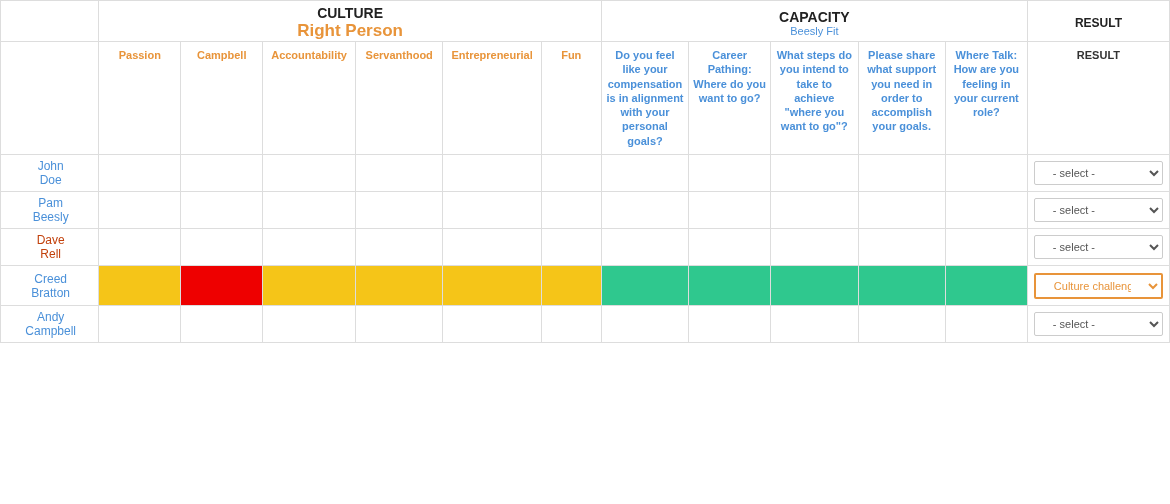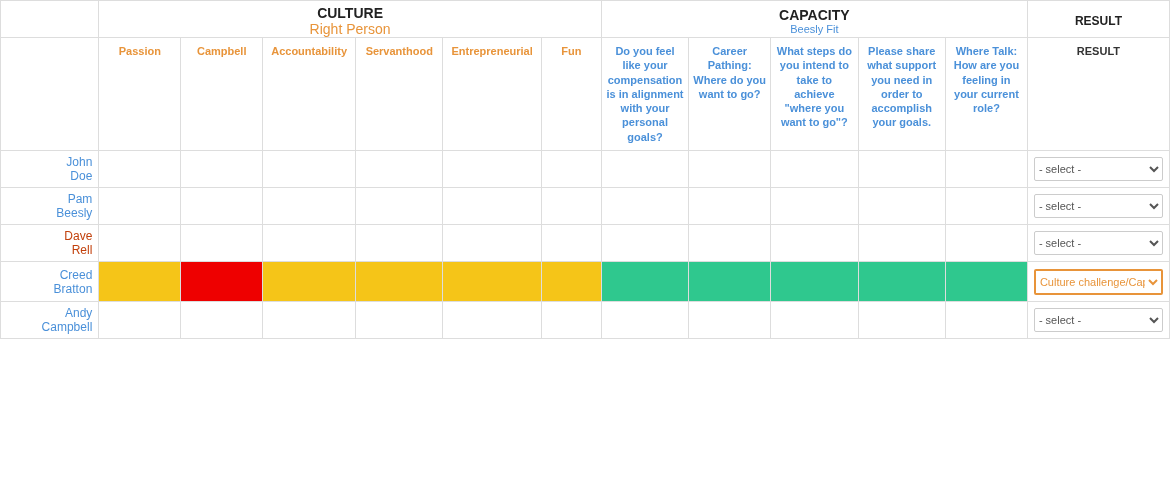--- a/index.html
+++ b/index.html
@@ -34,22 +34,22 @@
     }
     .header-group-capacity {
       background: #fff;
       font-weight: bold;
       font-size: 14px;
       color: #222;
       border-bottom: none;
     }
     .subheader-right-person {
       color: #e8943a;
-      font-size: 14px;
-      font-weight: normal;
+      font-size: 17px;
+      font-weight: bold;
     }
     .subheader-right-fit {
       color: #4a90d9;
       font-size: 11px;
       font-weight: normal;
     }
     .col-label {
       font-size: 11px;
       color: #333;
       text-align: center;
@@ -58,36 +58,36 @@
       line-height: 1.3;
       margin-top: 28px;
     }
     .col-label-blue {
       color: #4a90d9;
     }
     .col-label-orange {
       color: #e8943a;
     }
     .row-name {
-      text-align: right;
+      text-align: center;
       color: #4a90d9;
       font-size: 12px;
       padding-left: 8px;
       white-space: nowrap;
     }
     .cell-yellow { background-color: #f5c518; }
     .cell-red { background-color: #e00; }
     .cell-teal { background-color: #2fc88e; }
     .cell-empty { background-color: #fff; }
     .result-select {
       width: 100%;
       font-size: 11px;
       border: 1px solid #ccc;
       background: #fff;
-      padding: 4px 0;
+      padding: 4px 14px;
       color: #555;
       border-radius: 2px;
       cursor: pointer;
       appearance: auto;
     }
     .result-select-orange {
       border: 2px solid #e8943a;
       color: #e8943a;
     }
     .header-group-result {

